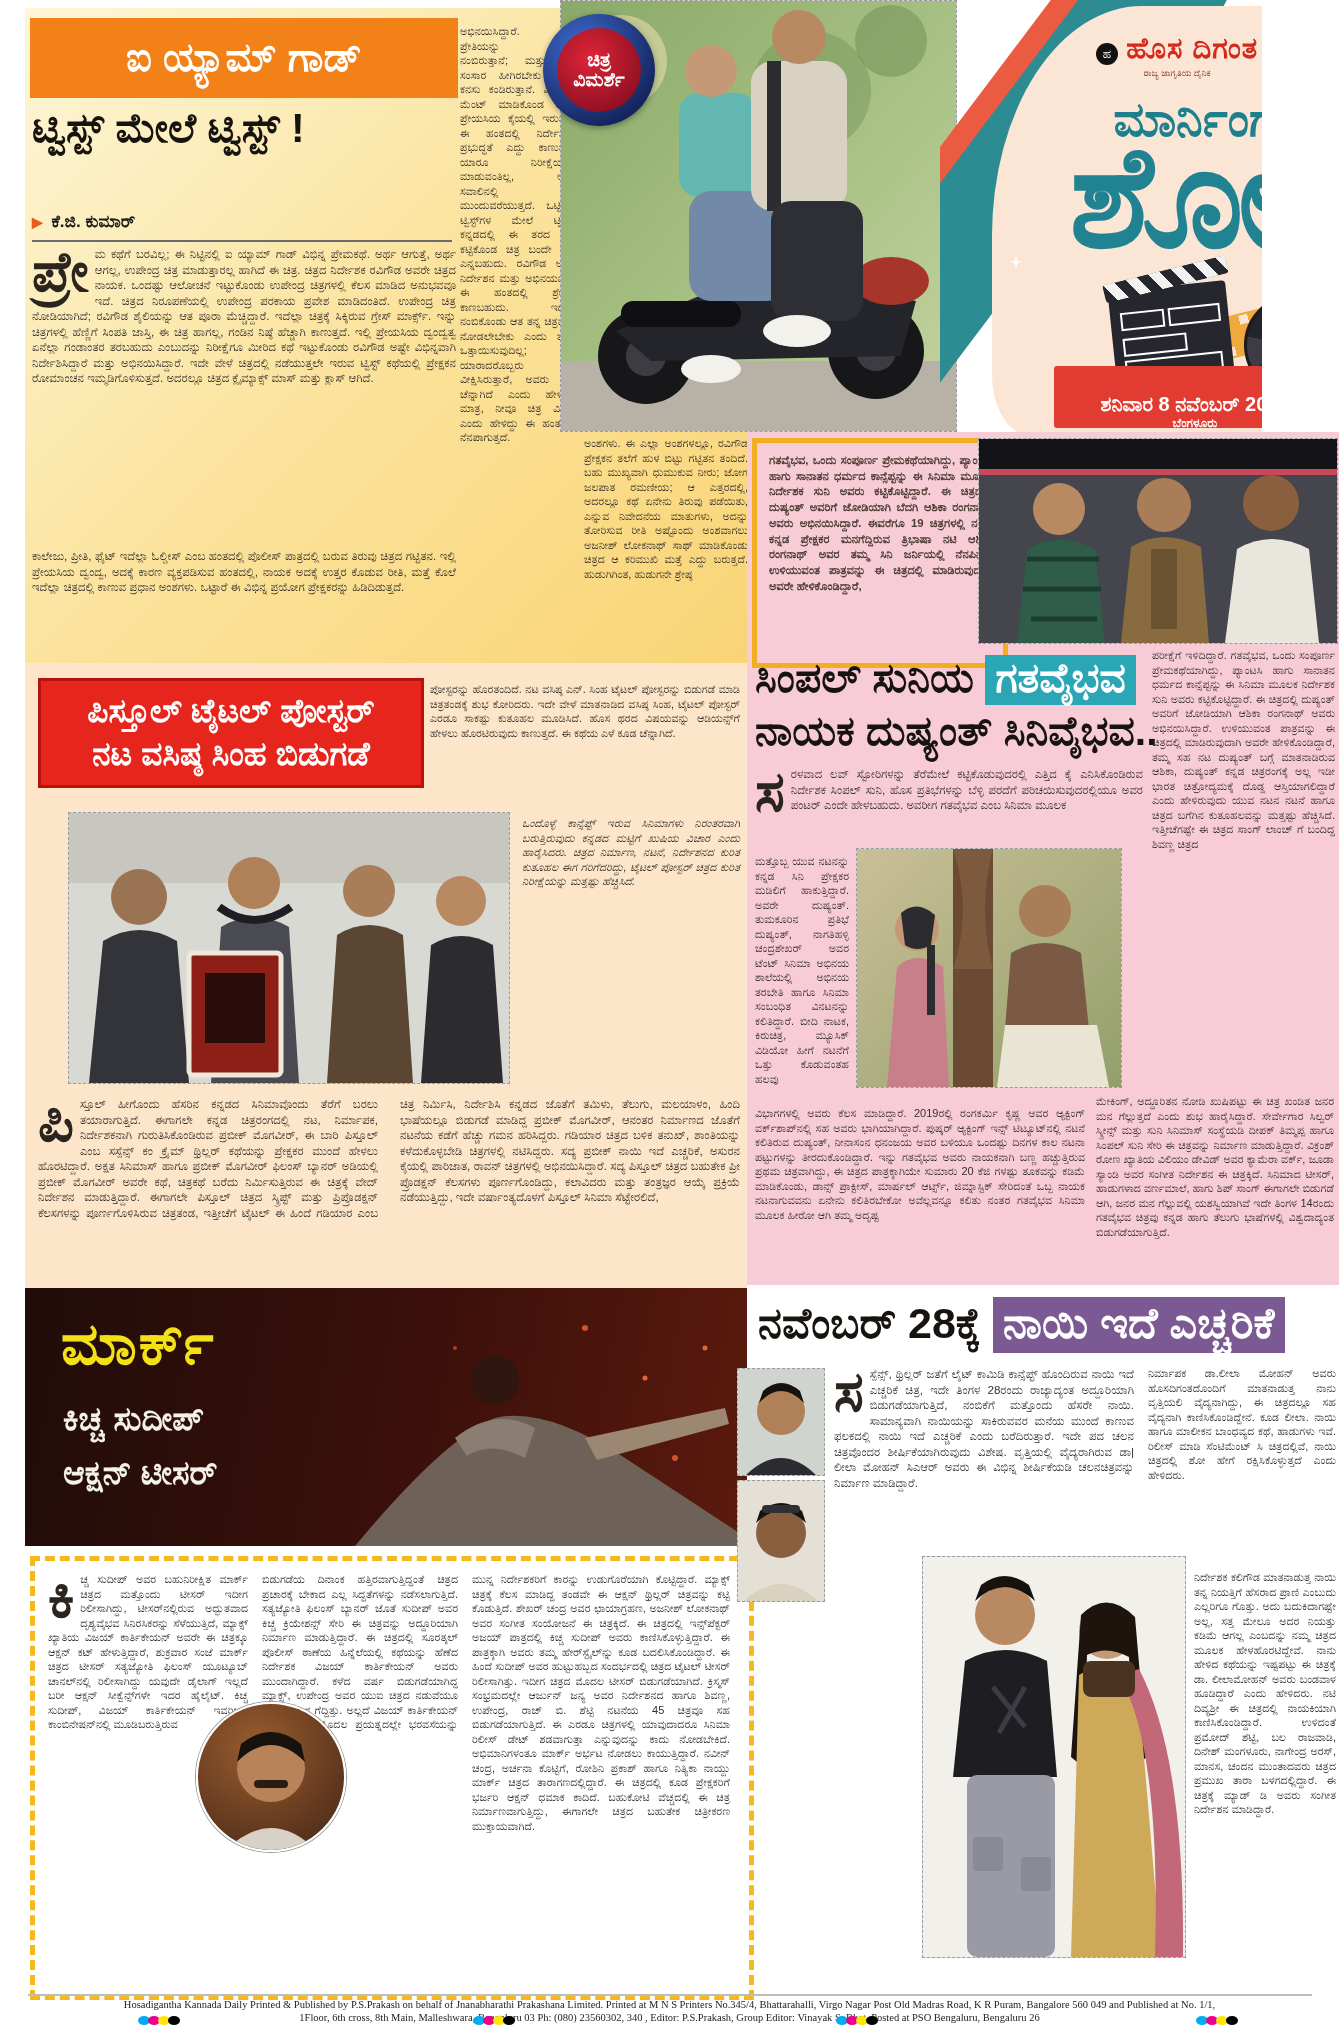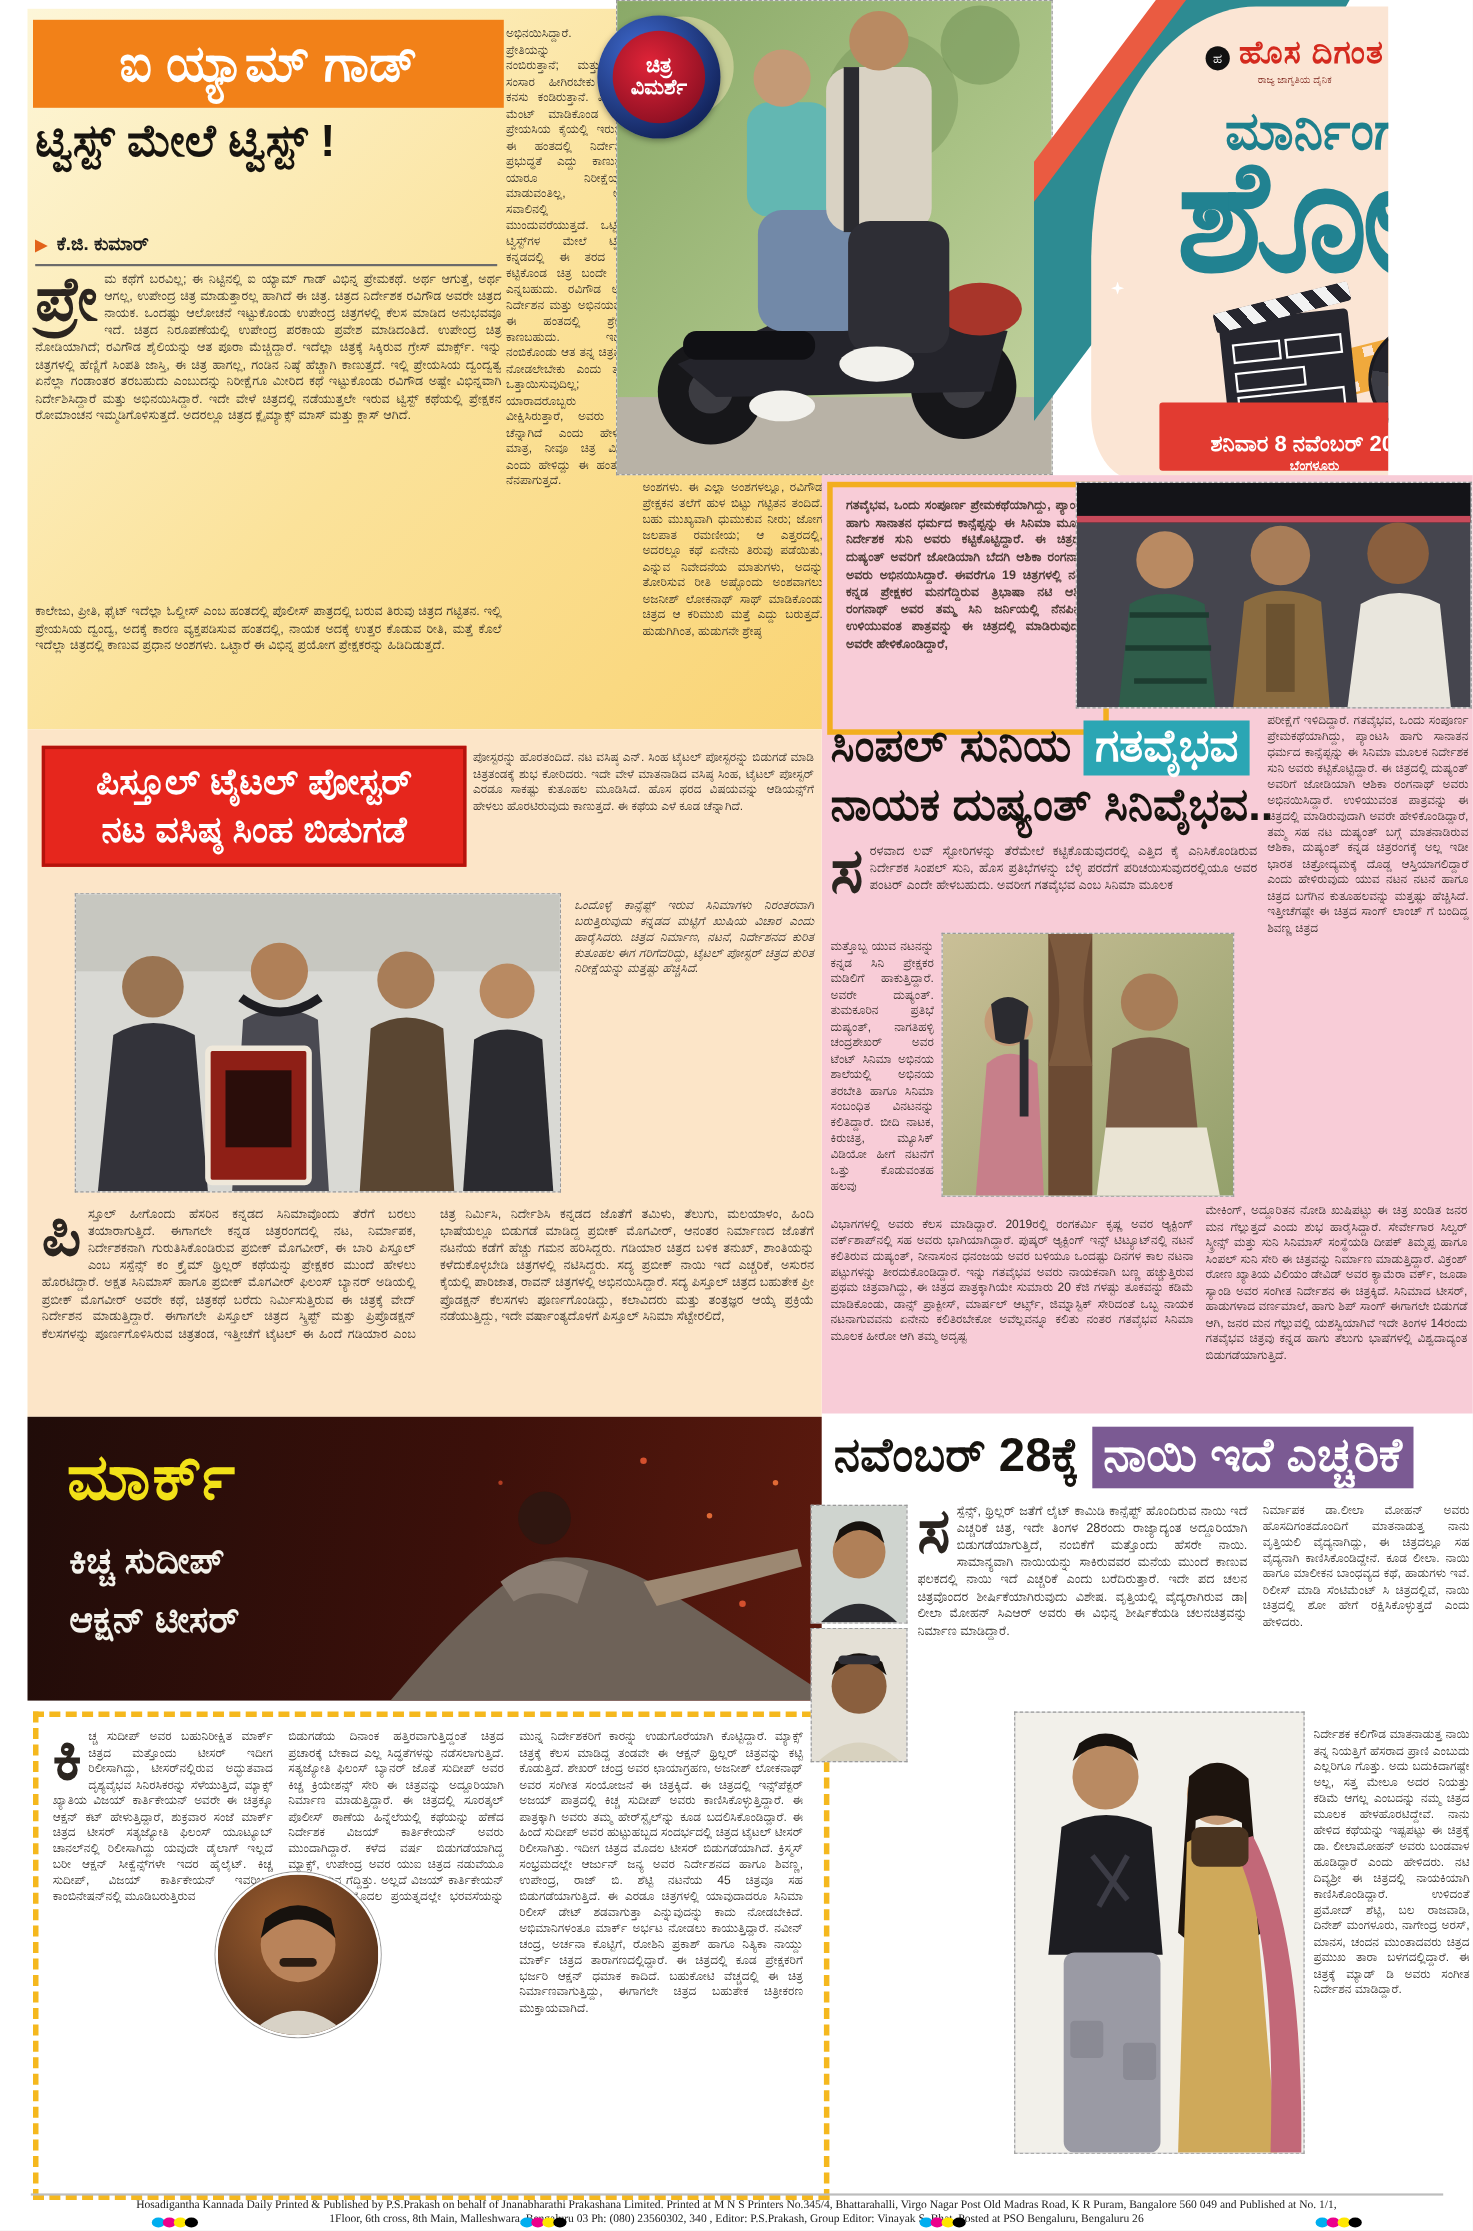--- a/index.html
+++ b/index.html
@@ -8,21 +8,21 @@
   .abs{position:absolute;}
   .bodytext{font-size:11.6px;line-height:1.34;color:#35302a;text-align:justify;}
   .bodytext-sm{font-size:11px;line-height:1.32;color:#35302a;text-align:justify;}
   .dropcap{float:left;font-weight:bold;color:#2b2520;font-size:56px;line-height:.85;padding:2px 6px 0 0;}
   .photo{border:1px dashed #9a9a9a;overflow:hidden;background:#ddd;}
   .photo svg{display:block;}
   
   .a1-bg{left:25px;top:8px;width:930px;height:655px;
          background:linear-gradient(135deg,#fdf6d8 0%,#fbe29a 45%,#f9d06a 100%);}
   .a1-kicker{left:30px;top:18px;width:428px;height:80px;background:#f28118;color:#fff;
-             font-weight:bold;font-size:46px;display:flex;align-items:center;justify-content:center;}
+             font-weight:bold;font-size:40px;display:flex;align-items:center;justify-content:center;}
   .a1-head{left:32px;top:104px;width:440px;font-weight:bold;font-size:41px;line-height:1.18;color:#17140f;}
   .a1-byline{left:32px;top:212px;width:420px;font-weight:bold;font-size:17px;color:#1c1c1c;
              border-bottom:2px solid #6b6b6b;padding-bottom:8px;}
   .a1-byline .arrow{color:#e2621a;font-size:14px;margin-right:4px;}
   .a1-lead{left:32px;top:246px;width:424px;height:300px;}
   .a1-para2{left:32px;top:548px;width:424px;height:108px;}
   .a1-colr{left:460px;top:24px;width:116px;height:636px;}
   .a1-colp{left:584px;top:436px;width:164px;height:222px;}
   
   .badge{left:543px;top:14px;width:112px;height:112px;border-radius:50%;

